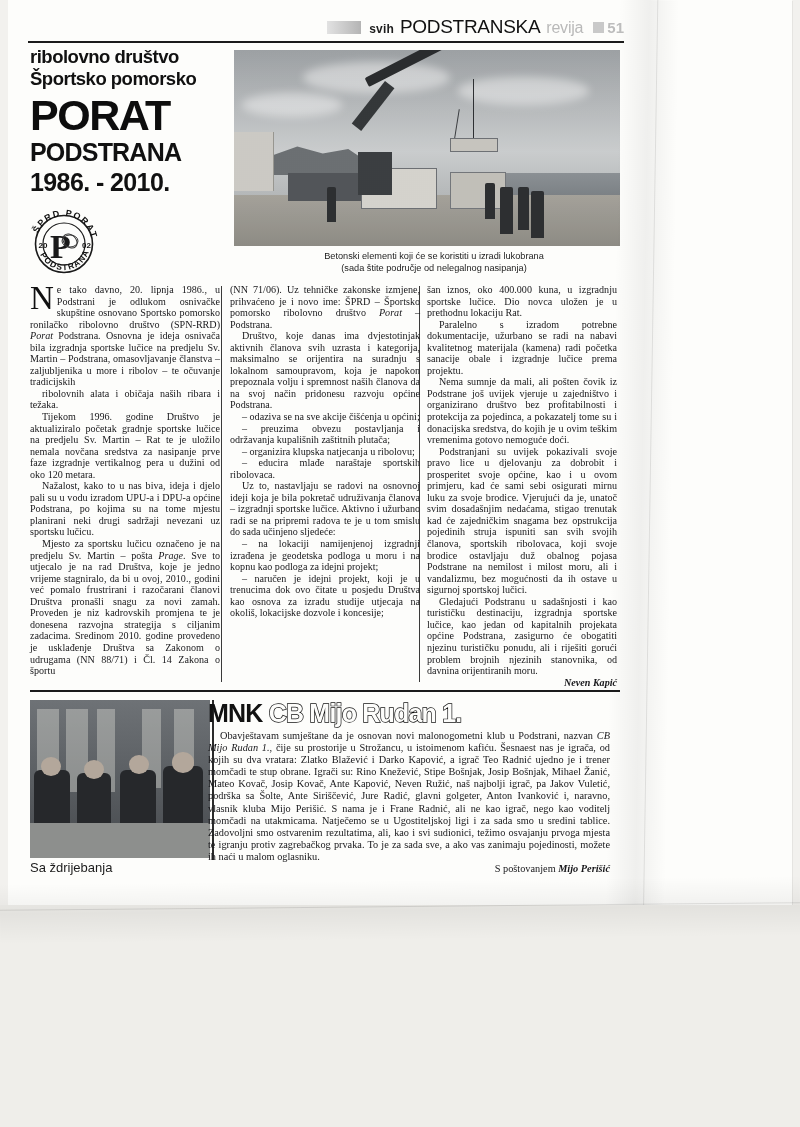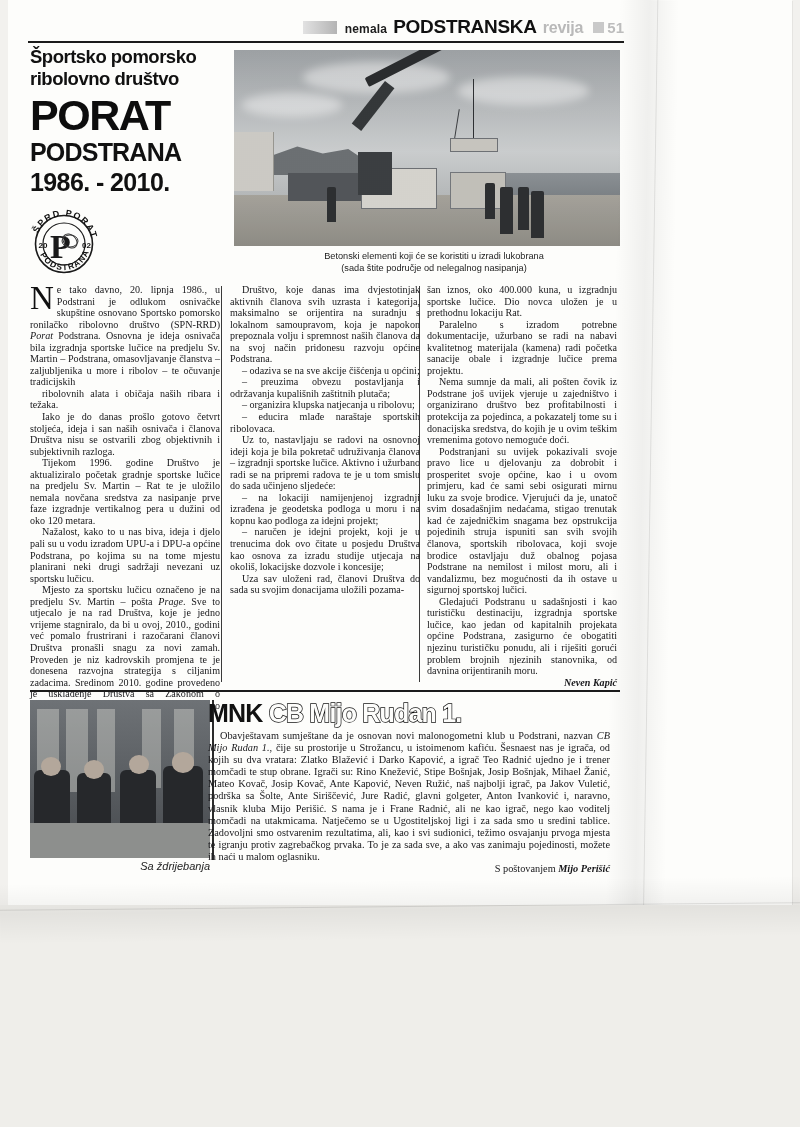--- a/index.html
+++ b/index.html
@@ -114,28 +114,28 @@
   }
   .mast-sport {
     font-family: "Liberation Sans", sans-serif;
     font-weight: bold;
     font-size: 12px;
     letter-spacing: 0.2px;
     color: #1d1d1d;
   }
   .mast-main {
     font-family: "Liberation Sans", sans-serif;
-    font-weight: bold;
+    font-weight: normal;
     font-size: 19px;
     letter-spacing: -0.3px;
     color: #111;
   }
   .mast-sub {
     font-family: "Liberation Sans", sans-serif;
-    font-weight: bold;
+    font-weight: normal;
     font-size: 16px;
     color: #b9b9b9;
     letter-spacing: -0.2px;
   }
   .mast-pagebox {
     display: inline-flex;
     align-items: center;
     gap: 3px;
     margin-left: 4px;
     align-self: center;
@@ -399,25 +399,24 @@
   }
   .photo-bottom .table {
     position: absolute; left: 0; bottom: 0; width: 100%; height: 22%;
     background: #8d8f8d;
   }
   .caption-bottom {
     position: absolute;
     left: 30px;
     top: 860px;
     width: 180px;
-    text-align: right;
-    font-family: "Liberation Sans", sans-serif;
-    font-size: 11px;
+    text-align: left;
+    font-family: "Liberation Sans", sans-serif;
+    font-size: 13px;
     color: #1c1c1c;
-    font-style: italic;
   }
 
   .bottom-article {
     position: absolute;
     left: 208px;
     top: 700px;
     width: 402px;
   }
   .bottom-headline {
     font-family: "Liberation Sans", sans-serif;
@@ -459,34 +458,34 @@
 </style>
 </head>
 <body>
 
 <div class="scan-bg"></div>
 <div class="page-sheet"></div>
 
 <div class="masthead">
   <div class="masthead-inner">
     <span class="mast-swoosh"></span>
-    <span class="mast-sport">nemala</span>
+    <span class="mast-sport">svih</span>
     <span class="mast-main">PODSTRANSKA</span>
     <span class="mast-sub">revija</span>
     <span class="mast-pagebox">
       <span class="mast-pagesq"></span>
       <span class="mast-pagenum">51</span>
     </span>
   </div>
   <div class="masthead-rule"></div>
 </div>
 
 <div class="headline-block">
+  <div class="hl-kicker">ribolovno društvo</div>
   <div class="hl-kicker">Športsko pomorsko</div>
-  <div class="hl-kicker">ribolovno društvo</div>
   <div class="hl-main">PORAT</div>
   <div class="hl-place">PODSTRANA</div>
   <div class="hl-years">1986. - 2010.</div>
 </div>
 
 <div class="seal">
   <svg width="72" height="72" viewBox="0 0 72 72">
     <defs>
       <path id="arcTop" d="M 8,36 A 28,28 0 0 1 64,36"></path>
       <path id="arcBot" d="M 10,36 A 26,26 0 0 0 62,36"></path>
@@ -537,36 +536,35 @@
   <div>Betonski elementi koji će se koristiti u izradi lukobrana</div>
   <div>(sada štite područje od nelegalnog nasipanja)</div>
 </div>
 
 <div class="col-rule col-rule-a"></div>
 <div class="col-rule col-rule-b"></div>
 
 <div class="col col1">
   <p class="dropcap-para"><span class="dropcap">N</span><span>e tako davno, 20. lipnja 1986., u Podstrani je odlukom osnivačke skupštine osnovano Sportsko pomorsko ronilačko ribolovno društvo (SPN-RRD) </span><span class="it">Porat</span><span> Podstrana. Osnovna je ideja osnivača bila izgradnja sportske lučice na predjelu Sv. Martin – Podstrana, omasovljavanje članstva – zaljubljenika u more i ribolov – te očuvanje tradicijskih</span></p>
   <p>ribolovnih alata i običaja naših ribara i težaka.</p>
-  <p>Iako je do danas prošlo gotovo četvrt stoljeća, ideja i san naših osnivača i članova Društva nisu se ostvarili zbog objektivnih i subjektivnih razloga.</p>
   <p>Tijekom 1996. godine Društvo je aktualiziralo početak gradnje sportske lučice na predjelu Sv. Martin – Rat te je uložilo nemala novčana sredstva za nasipanje prve faze izgradnje vertikalnog pera u dužini od oko 120 metara.</p>
   <p>Nažalost, kako to u nas biva, ideja i djelo pali su u vodu izradom UPU-a i DPU-a općine Podstrana, po kojima su na tome mjestu planirani neki drugi sadržaji nevezani uz sportsku lučicu.</p>
   <p><span>Mjesto za sportsku lučicu označeno je na predjelu Sv. Martin – pošta </span><span class="it">Prage</span><span>. Sve to utjecalo je na rad Društva, koje je jedno vrijeme stagniralo, da bi u ovoj, 2010., godini već pomalo frustrirani i razočarani članovi Društva pronašli snagu za novi zamah. Proveden je niz kadrovskih promjena te je donesena razvojna strategija s ciljanim zadacima. Sredinom 2010. godine provedeno je usklađenje Društva sa Zakonom o udrugama (NN 88/71) i Čl. 14 Zakona o športu</span></p>
 </div>
 
 <div class="col col2">
+  <p class="noind"><span>(NN 71/06). Uz tehničke zakonske izmjene, prihvaćeno je i novo ime: ŠPRD – Športsko pomorsko ribolovno društvo </span><span class="it">Porat</span><span> – Podstrana.</span></p>
   <p>Društvo, koje danas ima dvjestotinjak aktivnih članova svih uzrasta i kategorija, maksimalno se orijentira na suradnju s lokalnom samoupravom, koja je napokon prepoznala volju i spremnost naših članova da na svoj način pridonesu razvoju općine Podstrana.</p>
   <p>– odaziva se na sve akcije čišćenja u općini;</p>
   <p>– preuzima obvezu postavljanja i održavanja kupališnih zaštitnih plutača;</p>
   <p>– organizira klupska natjecanja u ribolovu;</p>
   <p>– educira mlađe naraštaje sportskih ribolovaca.</p>
   <p>Uz to, nastavljaju se radovi na osnovnoj ideji koja je bila pokretač udruživanja članova – izgradnji sportske lučice. Aktivno i užurbano radi se na pripremi radova te je u tom smislu do sada učinjeno sljedeće:</p>
   <p>– na lokaciji namijenjenoj izgradnji izrađena je geodetska podloga u moru i na kopnu kao podloga za idejni projekt;</p>
   <p>– naručen je idejni projekt, koji je u trenucima dok ovo čitate u posjedu Društva kao osnova za izradu studije utjecaja na okoliš, lokacijske dozvole i koncesije;</p>
-  <p>Uza sav uloženi rad, članovi Društva do sada su svojim donacijama uložili pozama-</p>
 </div>
 
 <div class="col col3">
   <p class="noind">šan iznos, oko 400.000 kuna, u izgradnju sportske lučice. Dio novca uložen je u prethodnu lokaciju Rat.</p>
   <p>Paralelno s izradom potrebne dokumentacije, užurbano se radi na nabavi kvalitetnog materijala (kamena) radi početka sanacije obale i izgradnje lučice prema projektu.</p>
   <p>Nema sumnje da mali, ali pošten čovik iz Podstrane još uvijek vjeruje u zajedništvo i organizirano društvo bez profitabilnosti i protekcija za pojedinca, a pokazatelj tome su i donacijska sredstva, do kojih je u ovim teškim vremenima gotovo nemoguće doći.</p>
   <p>Podstranjani su uvijek pokazivali svoje pravo lice u djelovanju za dobrobit i prosperitet svoje općine, kao i u ovom primjeru, kad će sami sebi osigurati mirnu luku za svoje brodice. Vjerujući da je, unatoč svim dosadašnjim nedaćama, stigao trenutak kad će zajedničkim snagama bez opstrukcija pojedinih struja ispuniti san svih svojih članova, sportskih ribolovaca, koji svoje brodice ostavljaju duž obalnog pojasa Podstrane na nemilost i milost moru, ali i vandalizmu, bez mogućnosti da ih ostave u sigurnoj sportskoj lučici.</p>
   <p>Gledajući Podstranu u sadašnjosti i kao turističku destinaciju, izgradnja sportske lučice, kao jedan od kapitalnih projekata općine Podstrana, zasigurno će obogatiti njezinu turističku ponudu, ali i riješiti gorući problem brojnih njezinih stanovnika, od davnina orijentiranih moru.</p>
   <p class="byline">Neven Kapić</p>
 </div>

